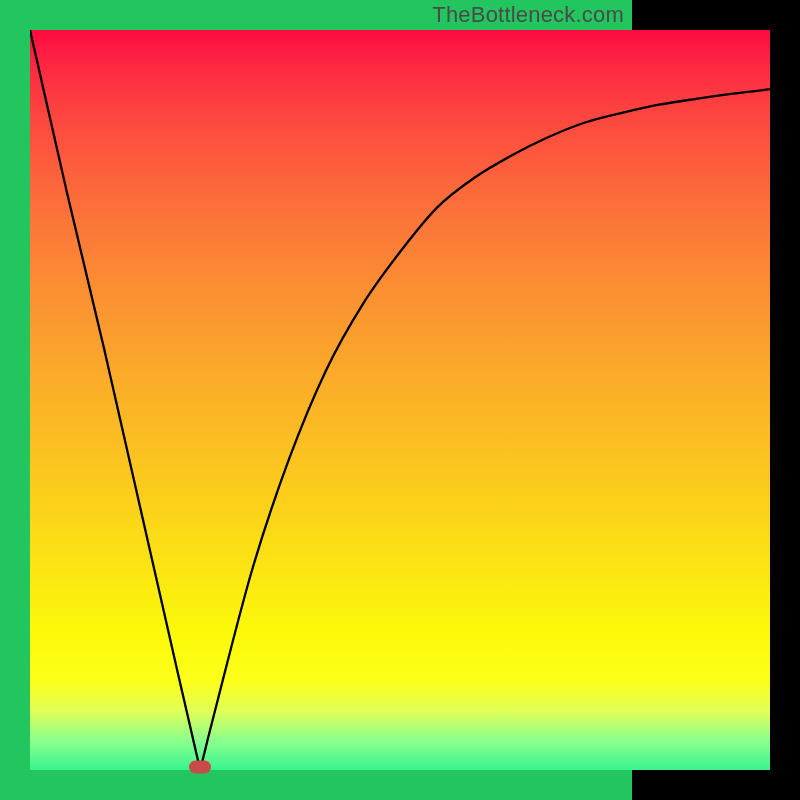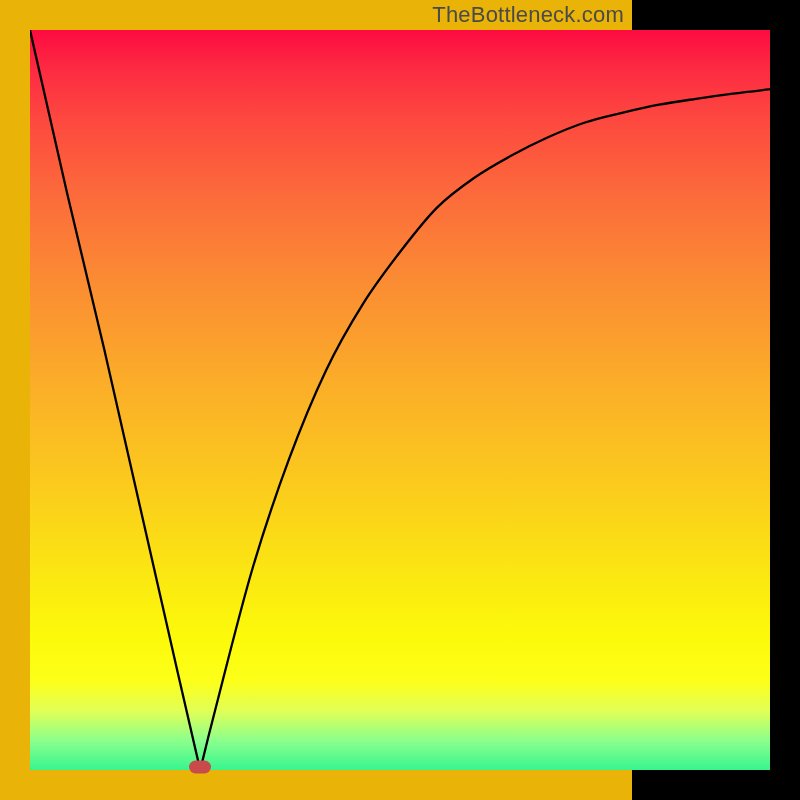--- a/index.html
+++ b/index.html
@@ -8,21 +8,21 @@
     width: 800px;
     height: 800px;
     background: #000;
     overflow: hidden;
     font-family: Arial, Helvetica, sans-serif;
   }
   .frame {
     position: absolute;
     left: 0; top: 0;
     width: 632px; height: 800px;
-    background: #eab308;
+    background: #22c55e;
   }
   .watermark {
     position: absolute;
     top: 2px;
     right: 8px;
     color: #4a4a4a;
     font-size: 22px;
     font-weight: 400;
     letter-spacing: 0.2px;
     z-index: 5;

